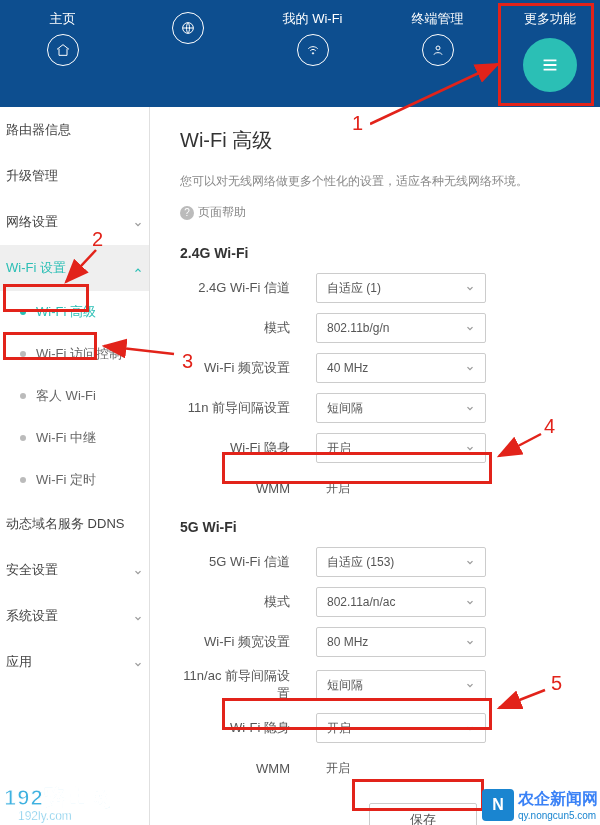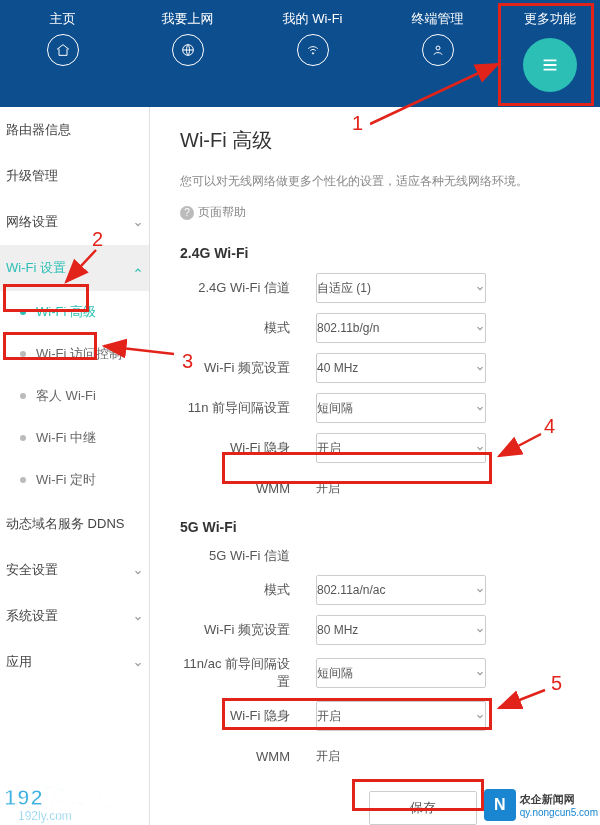--- a/index.html
+++ b/index.html
@@ -28,55 +28,54 @@
 
 .content { flex: 1; padding: 20px 24px 20px 30px; overflow-y: auto; }
 .page-title { font-size: 20px; color: #333; margin-bottom: 18px; font-weight: normal; }
 .page-desc { font-size: 12px; color: #888; margin-bottom: 14px; line-height: 1.5; }
 .help-link { font-size: 12px; color: #888; display: flex; align-items: center; gap: 4px; margin-bottom: 24px; }
 .help-link .q { width: 14px; height: 14px; border-radius: 50%; background: #bbb; color: #fff; display: inline-flex; align-items: center; justify-content: center; font-size: 10px; }
 
 .section-title { font-size: 14px; font-weight: bold; margin-bottom: 12px; color: #333; }
 .form-row { display: flex; align-items: center; margin-bottom: 10px; gap: 16px; }
 .form-label { width: 120px; text-align: right; font-size: 13px; color: #555; padding-right: 10px; }
-.select-box { flex: 1; max-width: 170px; border: 1px solid #ccc; border-radius: 2px; height: 30px; display: flex; align-items: center; justify-content: space-between; padding: 0 0; font-size: 12px; color: #555; cursor: pointer; background: #fff; }
+.select-box { flex: 1; max-width: 170px; border: 1px solid #ccc; border-radius: 2px; height: 30px; display: flex; align-items: center; justify-content: space-between; padding: 0 10px; font-size: 12px; color: #555; cursor: pointer; background: #fff; }
 .select-box svg { width: 10px; height: 10px; stroke: #999; fill: none; stroke-width: 1.5; }
 
 .save-row { text-align: center; margin-top: 20px; }
 .save-btn { display: inline-block; border: 1px solid #ccc; border-radius: 2px; padding: 7px 40px; font-size: 13px; color: #555; background: #fff; cursor: pointer; margin-left: 90px; }
 
 
 .redbox { position: absolute; border: 3px solid #e2231a; pointer-events: none; z-index: 50; }
 .redlabel { position: absolute; color: #e2231a; font-size: 20px; font-weight: normal; z-index: 51; pointer-events: none; }
 .arrow { position: absolute; z-index: 51; pointer-events: none; }
 
 
 .wm1 { position: absolute; left: 4px; bottom: 2px; z-index: 60; pointer-events:none; }
 .wm1 .t1 { font-size: 22px; font-weight: bold; color: #3eb1e0; -webkit-text-stroke: 1px #fff; letter-spacing: 1px; }
 .wm1 .t2 { font-size: 12px; color: #3eb1e0; -webkit-text-stroke: 0.5px #fff; margin-top: -4px; margin-left: 14px; }
 .wm2 { position: absolute; right: 2px; bottom: 4px; z-index: 60; display: flex; align-items: center; gap: 4px; pointer-events:none; }
 .wm2 .logo { width: 32px; height: 32px; background: #1a85d0; border-radius: 4px; color: #fff; display: flex; align-items: center; justify-content: center; font-size: 16px; font-weight: bold; }
-.wm2 .txt .t1 { font-size: 11px; color: #404040; font-weight: bold; }
+.wm2 .txt .t1 { font-size: 16px; color: #3b82f6; font-weight: bold; }
 .wm2 .txt .t2 { font-size: 10px; color: #1a85d0; }
 </style>
 </head>
 <body>
 
 <div class="header">
   <div class="nav-item">
     <span class="label">主页</span>
     <span class="icon-wrap">
       <svg viewBox="0 0 24 24">
           <path d="M3 11 12 4l9 7"></path>
           <path d="M6 10v10h12V10"></path>
         </svg>
     </span>
   </div>
   <div class="nav-item">
-    <span class="label">我要上网</span>
     <span class="icon-wrap">
       <svg viewBox="0 0 24 24">
           <circle cx="12" cy="12" r="8"></circle>
           <path d="M4 12h16M12 4c3 3 3 13 0 16M12 4c-3 3-3 13 0 16"></path>
         </svg>
     </span>
   </div>
   <div class="nav-item">
     <span class="label">我的 Wi-Fi</span>
     <span class="icon-wrap">
@@ -226,20 +225,26 @@
     <div class="form-row">
       <div class="form-label">WMM</div>
       <div class="select-box" style="border:none">
           <span>开启</span>
         </div>
     </div>
 
     <div class="section-title" style="margin-top:16px">5G Wi-Fi</div>
     <div class="form-row">
       <div class="form-label">5G Wi-Fi 信道</div>
+      <div class="select-box">
+          <span>自适应 (153)</span>
+          <svg viewBox="0 0 12 12">
+            <path d="M3 5l3 3 3-3"></path>
+          </svg>
+        </div>
     </div>
     <div class="form-row">
       <div class="form-label">模式</div>
       <div class="select-box">
           <span>802.11a/n/ac</span>
           <svg viewBox="0 0 12 12">
             <path d="M3 5l3 3 3-3"></path>
           </svg>
         </div>
     </div>

